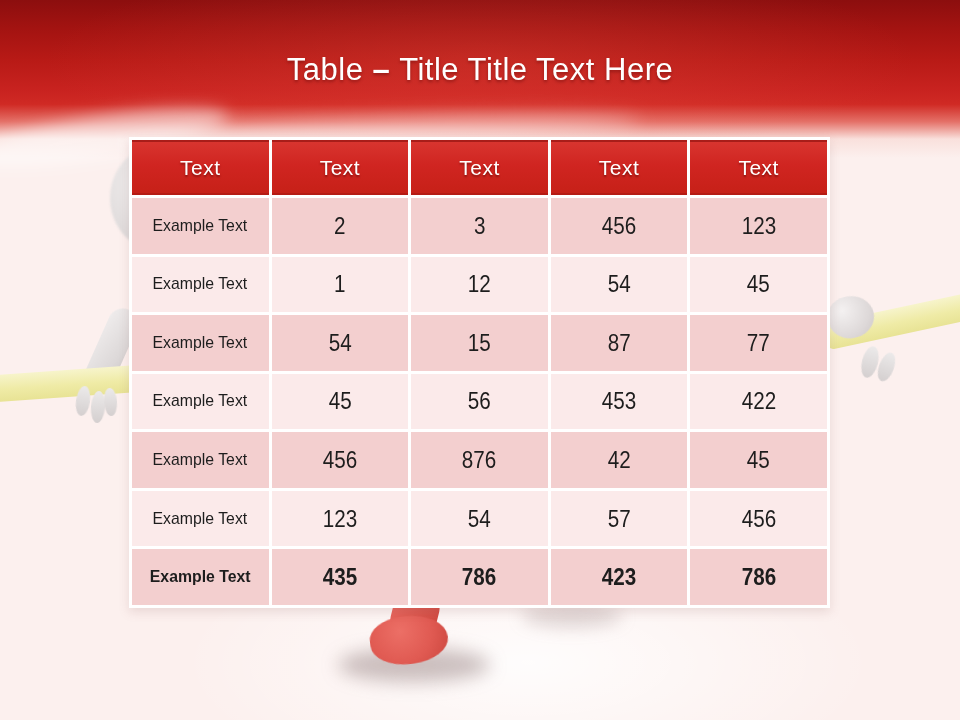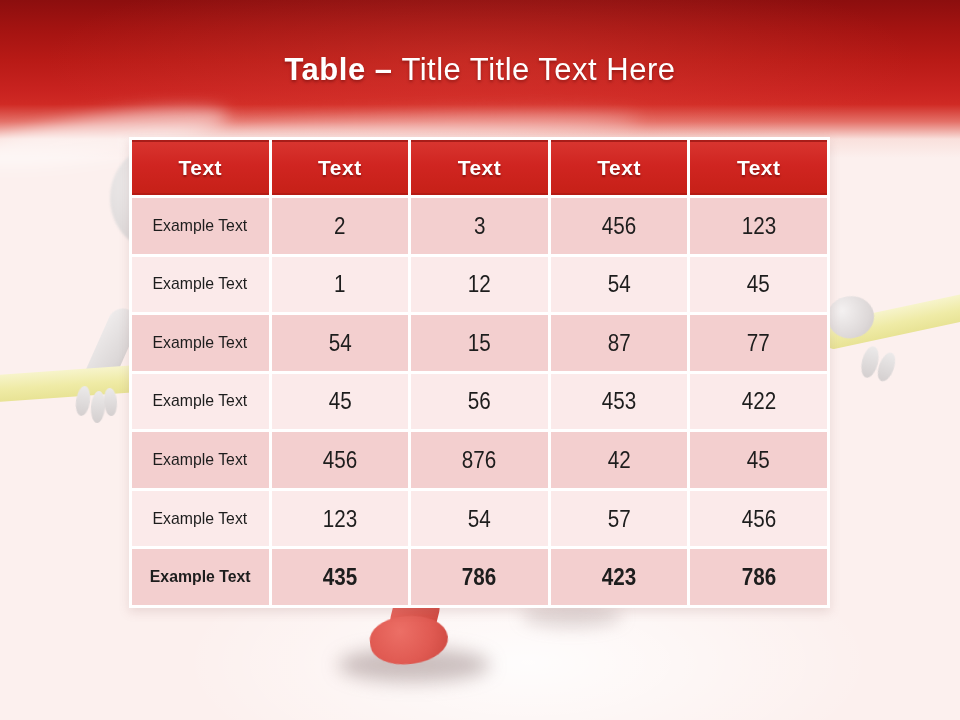--- a/index.html
+++ b/index.html
@@ -28,21 +28,21 @@
   .swoosh2{
     position:absolute;left:120px;top:118px;width:520px;height:30px;z-index:4;
     background:rgba(255,255,255,.35);border-radius:50%;
     transform:rotate(-2.5deg);filter:blur(9px);
   }
   .title{
     position:absolute;left:0;top:52px;width:100%;margin:0;z-index:5;
     text-align:center;color:#ffffff;font-size:31px;font-weight:normal;
     text-shadow:0 2px 3px rgba(90,8,8,.45);letter-spacing:.5px;
   }
-  .t-bold{font-weight:bold;margin-top:12px;}
+  .t-bold{font-weight:normal;margin-top:12px;}
   .t-dash{margin:0 9px;font-weight:bold;}
   
   .head-circle{
     position:absolute;left:110px;top:142px;width:112px;height:112px;z-index:1;
     border-radius:50%;
     background:radial-gradient(circle at 35% 35%, #f2efef 0%, #dedada 60%, #cfc9c9 100%);
     filter:blur(1px);
   }
   .ribbon-left{
     position:absolute;left:-8px;top:370px;width:150px;height:27px;z-index:2;
@@ -88,21 +88,21 @@
     position:absolute;left:522px;top:604px;width:100px;height:24px;z-index:0;
     background:rgba(140,115,115,.25);border-radius:50%;filter:blur(8px);
   }
   
   table.data{
     position:absolute;left:129px;top:137px;width:701px;height:471px;z-index:5;
     border-collapse:separate;border-spacing:3px;table-layout:fixed;
     background:#ffffff;box-shadow:0 4px 10px rgba(150,100,100,.18);
   }
   table.data th{
-    height:53px;color:#ffffff;font-size:21px;font-weight:bold;text-align:center;
+    height:53px;color:#ffffff;font-size:21px;font-weight:normal;text-align:center;
     letter-spacing:.5px;text-shadow:0 2px 2px rgba(60,0,0,.45);
     background:linear-gradient(180deg,#d93630 0%,#d02521 45%,#c62017 100%);
     box-shadow:inset 0 2px 0 rgba(130,10,8,.55), inset 0 -2px 0 rgba(150,20,15,.35);
   }
   table.data td{
     text-align:center;vertical-align:middle;color:#1d1d1d;
   }
   tr.row-odd td{background:#f3cfcf;}
   tr.row-even td{background:#fbeaea;}
   .cell-label{display:inline-block;font-size:17px;transform:scaleX(.93);white-space:nowrap;}

